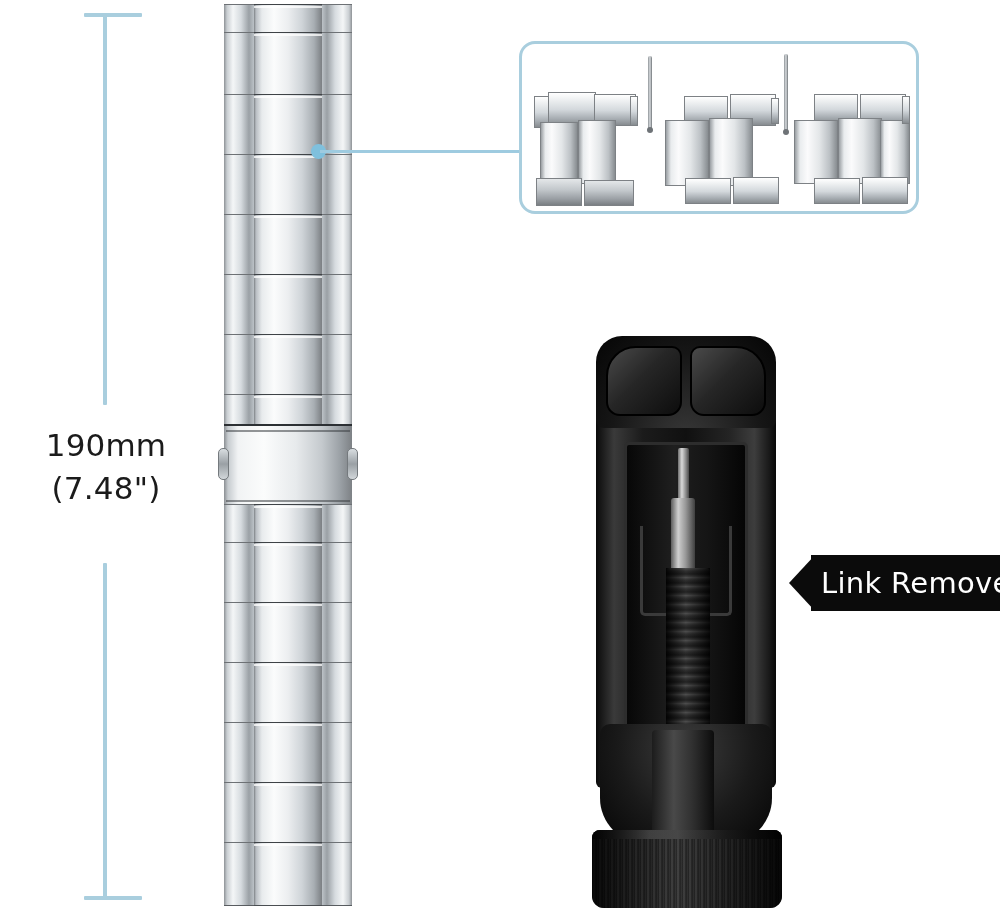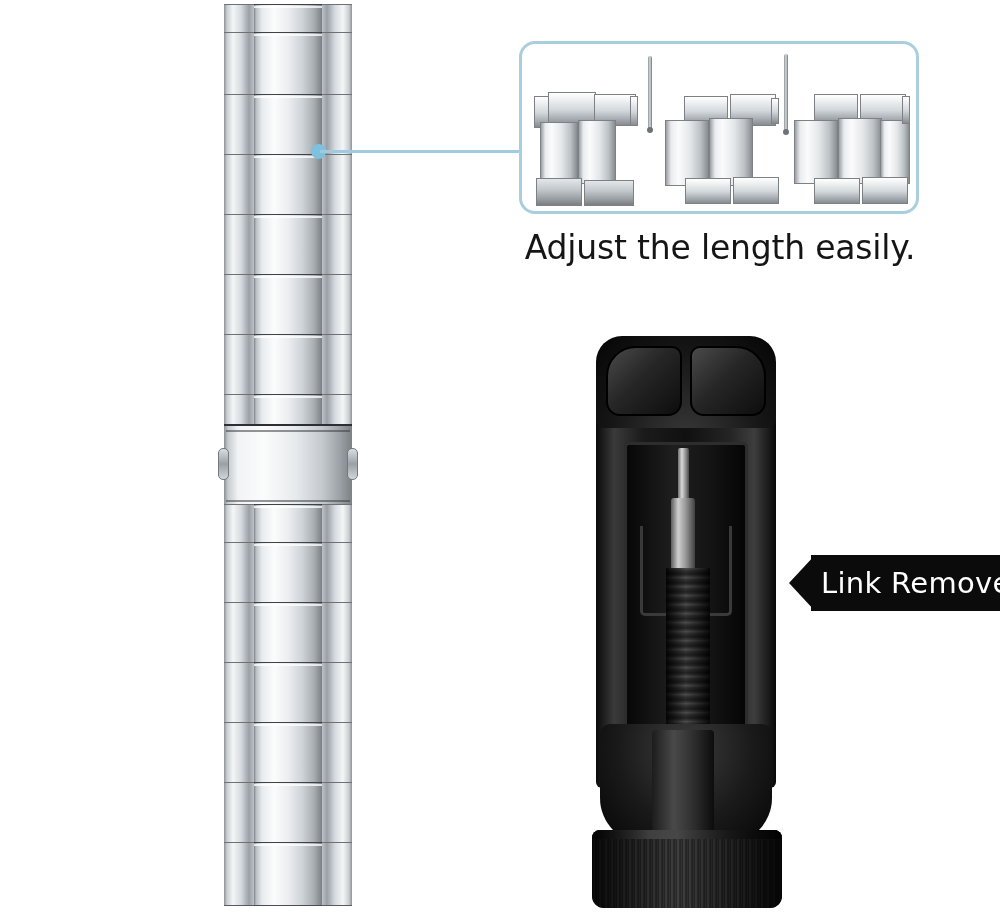--- a/index.html
+++ b/index.html
@@ -373,20 +373,28 @@
     font-size: 29px;
     letter-spacing: 0.3px;
     white-space: nowrap;
   }
 </style>
 </head>
 <body>
 
 <div id="canvas">
 
+  <div class="dim-wrap">
+    <div class="dim-tick" style="left:84px; top:13px; width:58px;"></div>
+    <div class="dim-vline" style="left:103px; top:15px; height:390px;"></div>
+    <div class="dim-vline" style="left:103px; top:563px; height:337px;"></div>
+    <div class="dim-tick" style="left:84px; top:896px; width:58px;"></div>
+    <div class="dim-label" style="top:424px;">190mm
+(7.48")</div>
+  </div>
 
   <div class="band">
 
     <div class="band-seg" style="top:0px; height:34px;">
       <div class="row-outer"></div>
       <div class="row-center"></div>
     </div>
     <div class="band-seg" style="top:28px; height:68px;">
       <div class="row-outer"></div>
       <div class="row-center"></div>
@@ -484,21 +492,20 @@
       <div class="lk" style="left:338px; top:50px;  width:46px; height:32px;"></div>
       <div class="lk v" style="left:272px; top:76px;  width:44px; height:64px;"></div>
       <div class="lk v" style="left:316px; top:74px;  width:44px; height:66px;"></div>
       <div class="lk v" style="left:358px; top:76px;  width:30px; height:64px;"></div>
       <div class="lk" style="left:292px; top:134px; width:46px; height:26px;"></div>
       <div class="lk" style="left:340px; top:133px; width:46px; height:27px;"></div>
       <div class="lk" style="left:380px; top:52px;  width:8px;  height:28px;"></div>
     </div>
   </div>
 
-  <div class="caption">Adjust the length easily.</div>
 
   <div class="tool">
     <div class="tool-body"></div>
     <div class="tool-jaw">
       <div class="pad l"></div>
       <div class="pad r"></div>
     </div>
     <div class="tool-window"></div>
     <div class="tool-bracket"></div>
     <div class="tool-pin"></div>

